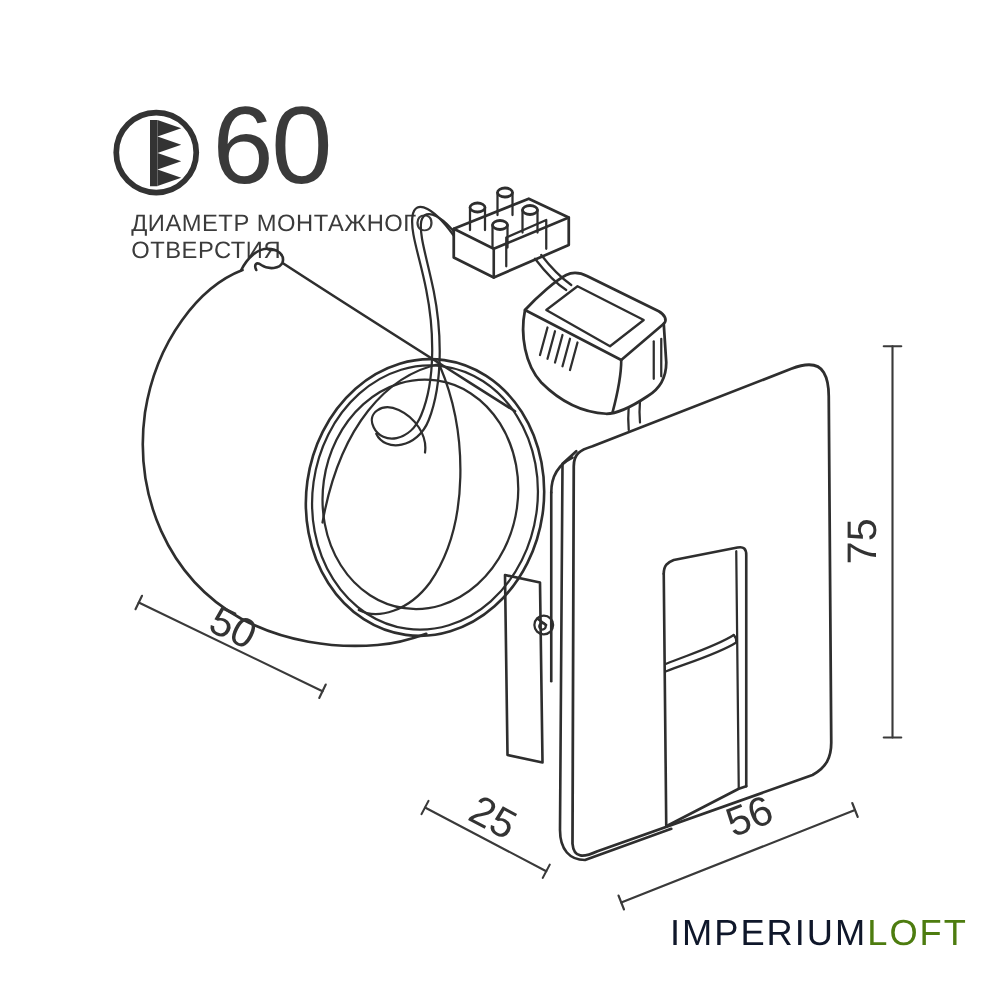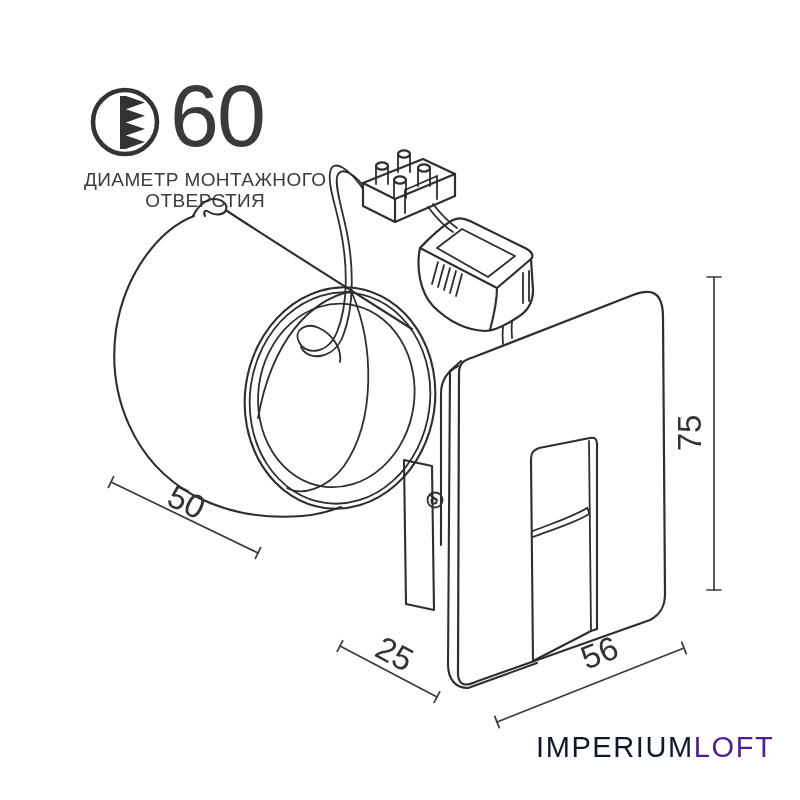--- a/index.html
+++ b/index.html
@@ -7,29 +7,29 @@
     position:relative;width:800px;height:763px;background:#ffffff;
     font-family:"Liberation Sans","DejaVu Sans",sans-serif;overflow:hidden;
   }
   .drawing{position:absolute;left:0;top:0;}
   .hdr-icon{position:absolute;left:89px;top:85px;}
   .hdr-value{
     position:absolute;left:170px;top:72px;font-size:88px;line-height:1;
     color:#3a3a3a;letter-spacing:-2px;
   }
   .hdr-caption{
-    position:absolute;left:84px;top:169px;font-size:19px;line-height:21px;
-    color:#3b3b3b;letter-spacing:.4px;text-align:center;
+    position:absolute;left:105px;top:169px;font-size:19px;line-height:21px;
+    color:#3b3b3b;letter-spacing:.4px;
   }
   .logo{
     position:absolute;left:536px;top:731px;font-size:29px;letter-spacing:1.6px;
     white-space:nowrap;
   }
   .logo .p1{color:#0f172a;}
-  .logo .p2{color:#4c1d95;}
+  .logo .p2{color:#4d7c0f;}
   svg text.dim{
     font-family:"Liberation Sans","DejaVu Sans",sans-serif;
     font-size:33px;fill:#333;text-anchor:middle;
   }
   svg .ln{fill:none;stroke:#2e2e2e;stroke-width:2.1;stroke-linecap:round;stroke-linejoin:round;}
   svg .lnthin{fill:none;stroke:#2e2e2e;stroke-width:1.8;stroke-linecap:round;stroke-linejoin:round;}
   svg .lnw{fill:#ffffff;stroke:#2e2e2e;stroke-width:2.2;stroke-linecap:round;stroke-linejoin:round;}
   svg .dimln{fill:none;stroke:#3a3a3a;stroke-width:1.7;stroke-linecap:round;}
 </style>
 </head>

